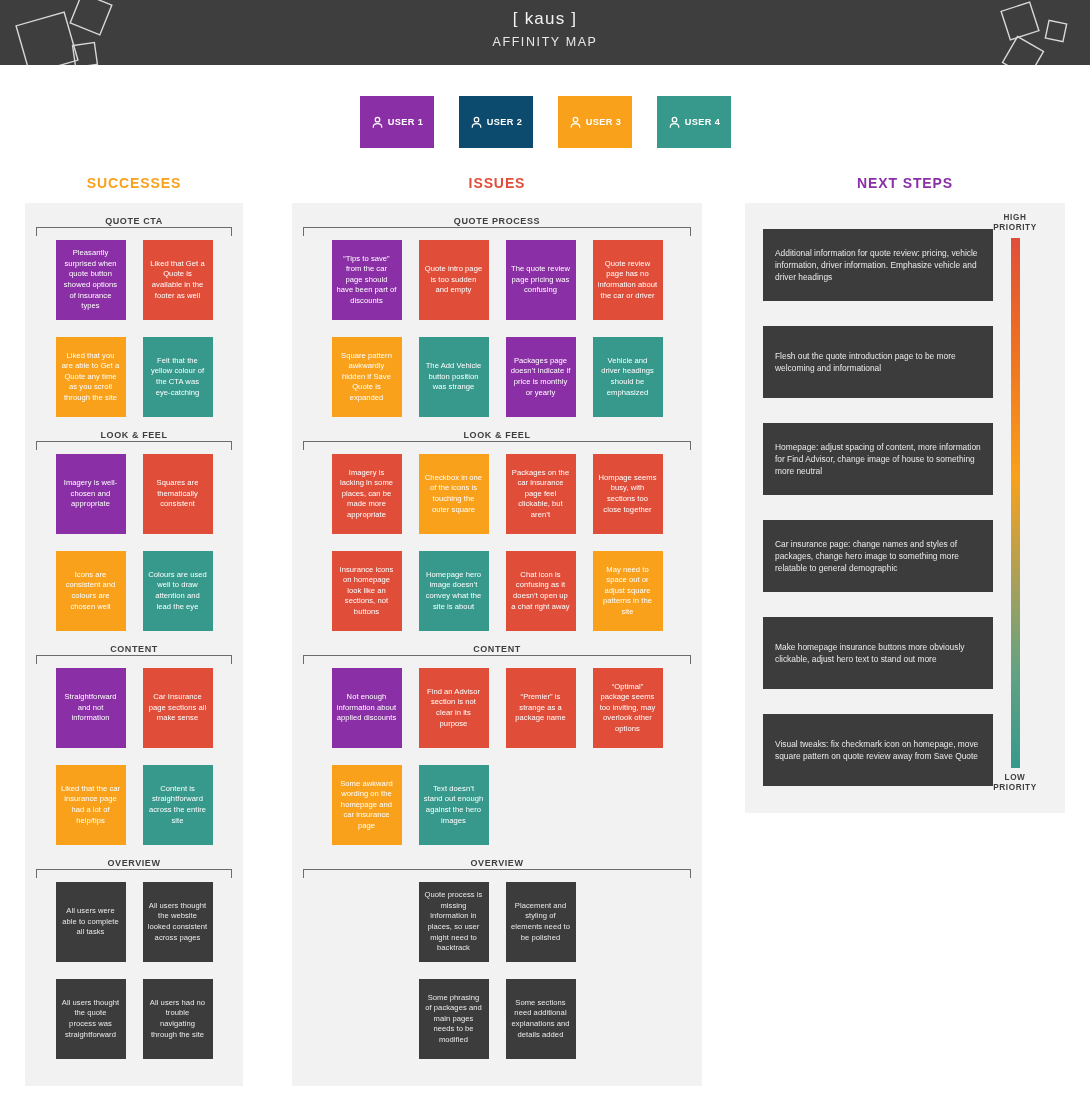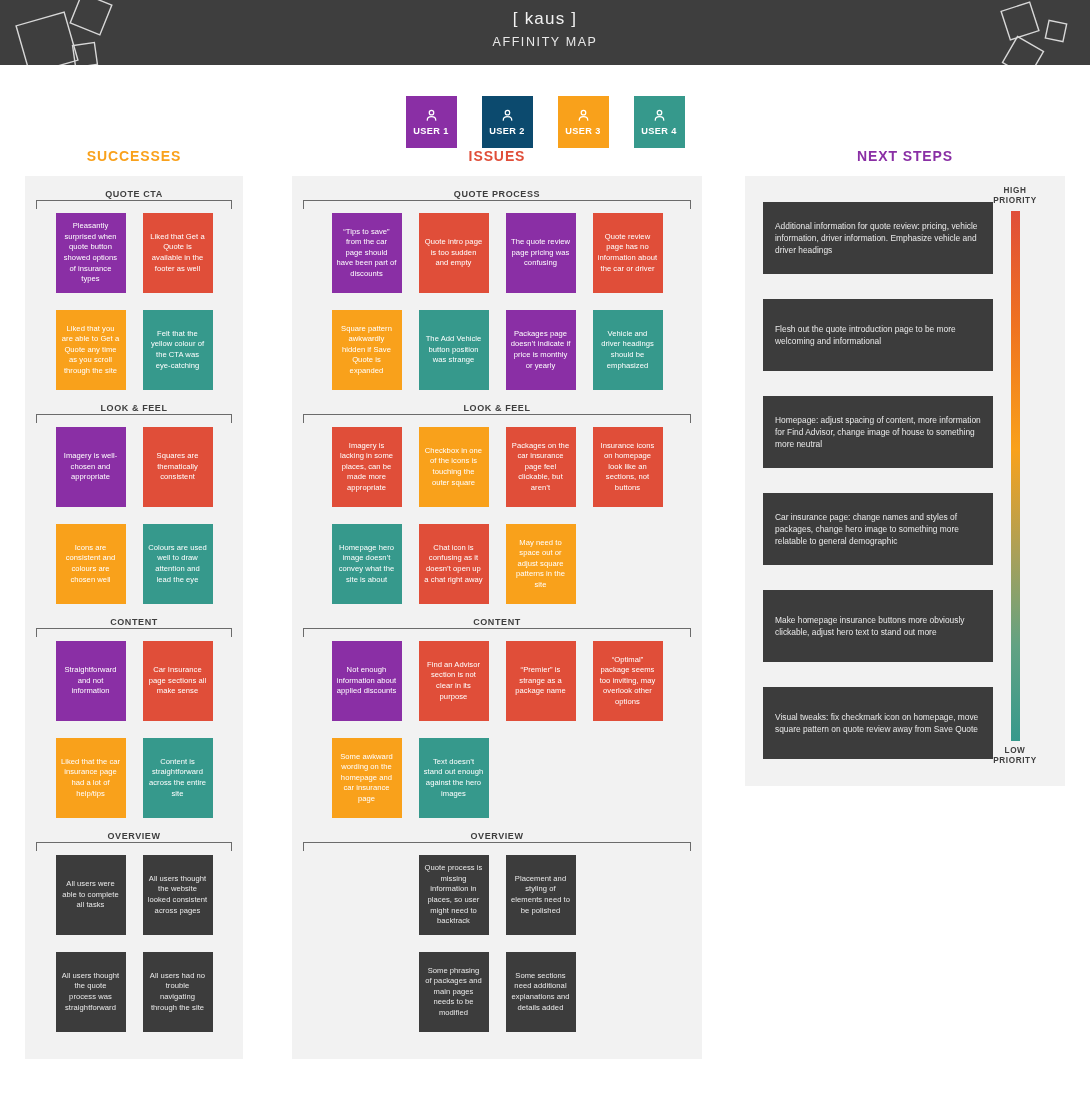--- a/index.html
+++ b/index.html
@@ -43,40 +43,41 @@
   }
 
   
   .users-row {
     display: flex;
     justify-content: center;
     gap: 25px;
     margin-top: 31px;
   }
   .user-chip {
-    width: 51px;
+    width: 74px;
     height: 52px;
     display: flex;
-    flex-direction: column;
+    flex-direction: row;
     align-items: center;
     justify-content: center;
     gap: 3px;
   }
   .user-chip svg { display: block; }
   .user-label {
     color: #ffffff;
     font-size: 9.2px;
     font-weight: 700;
     letter-spacing: 0.4px;
   }
 
   
   .col-titles {
     position: relative;
     height: 28px;
+    margin-top: 27px;
   }
   .col-title {
     position: absolute;
     font-size: 14px;
     font-weight: 700;
     letter-spacing: 0.9px;
     top: 0;
   }
   #title-successes { left: 0; width: 268px; text-align: center; color: #f9a11b; }
   #title-issues    { left: 292px; width: 410px; text-align: center; color: #e04e39; }
@@ -374,20 +375,23 @@
           <div class="card red">
             <span>Imagery is lacking in some places, can be made more appropriate</span>
           </div>
           <div class="card orange">
             <span>Checkbox in one of the icons is touching the outer square</span>
           </div>
           <div class="card red">
             <span>Packages on the car insurance page feel clickable, but aren’t</span>
           </div>
           <div class="card red">
+            <span>Hompage seems busy, with sections too close together</span>
+          </div>
+          <div class="card red">
             <span>Insurance icons on homepage look like an sections, not buttons</span>
           </div>
           <div class="card teal">
             <span>Homepage hero image doesn’t convey what the site is about</span>
           </div>
           <div class="card red">
             <span>Chat icon is confusing as it doesn’t open up a chat right away</span>
           </div>
           <div class="card orange">
             <span>May need to space out or adjust square patterns in the site</span>

